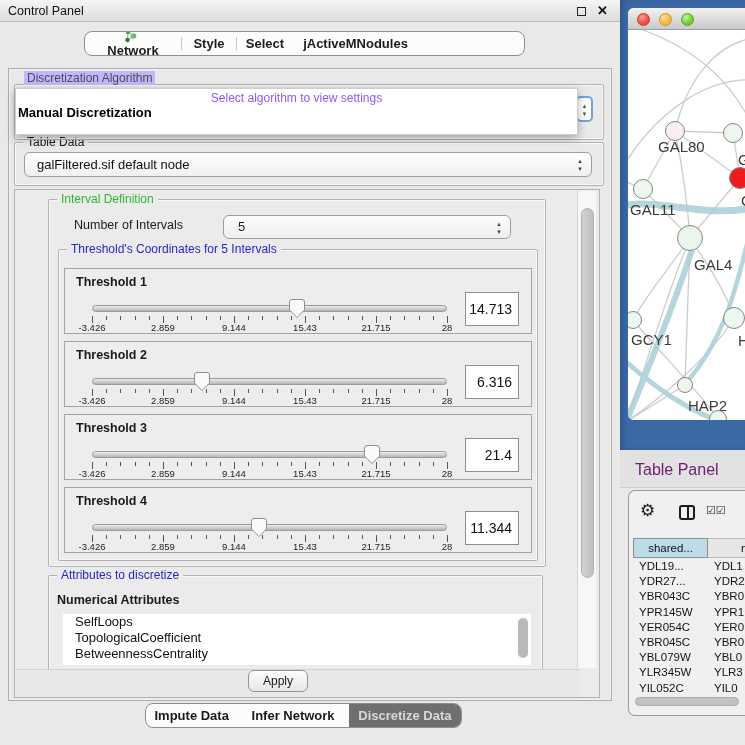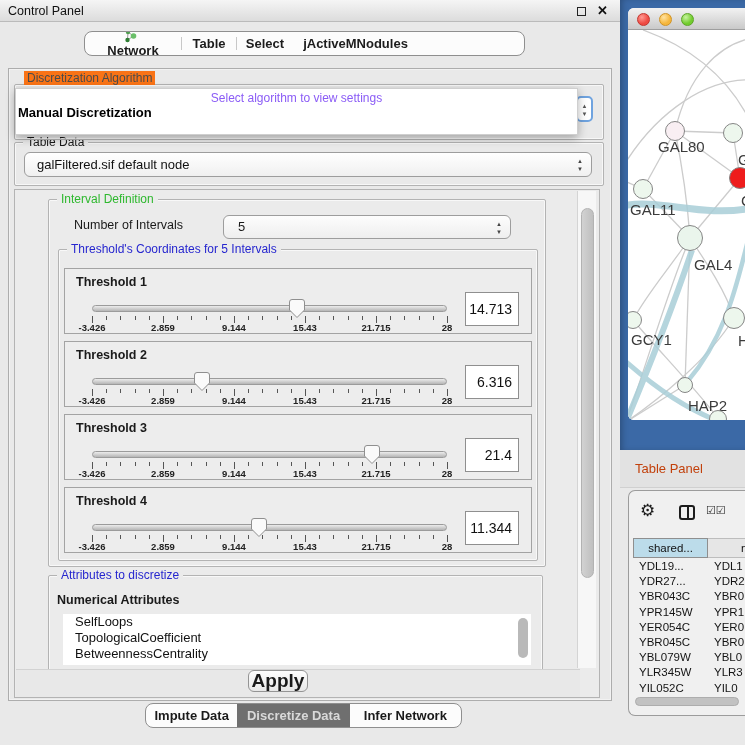--- a/index.html
+++ b/index.html
@@ -19,21 +19,21 @@
 .toptab.dark { background:#6f6f6f; color:#d9d9d9; }
 .tabdiv { width:1px; height:60%; background:#c8c8c8; align-self:center; }
 
 
 .outer-panel { left:8px; top:68px; width:604px; height:633px; border:1px solid #adadad; background:#e9e9e9; box-shadow:inset 0 0 0 1px #f2f2f2; }
 .groupbox { border:1px solid #b3b3b3; box-shadow:inset 0 0 0 1px rgba(255,255,255,.65); border-radius:2px; }
 .group-title { position:absolute; top:-8px; left:8px; background:#e9e9e9; padding:0 4px; font-size:12px; }
 
 
 .alg-group { left:14px; top:84px; width:590px; height:56px; z-index:1; }
-.alg-title { left:24px; top:71px; font-size:12px; color:#4b4b4b; background:#f97316; padding:0 3px; z-index:2; }
+.alg-title { left:24px; top:71px; font-size:12px; color:#4b4b4b; background:#c4b5fd; padding:0 3px; z-index:2; }
 .combo-sliver { left:576px; top:96px; width:17px; height:26px; background:#fff; border:2px solid #6fa3df; border-radius:5px; z-index:3; font-size:6px; color:#555; text-align:center; line-height:8px; padding-top:4px; }
 .dropdown { left:15px; top:88px; width:563px; height:47px; background:#fff; border:1px solid #cfcfcf; box-shadow:0 3px 9px rgba(0,0,0,.30); z-index:5; }
 .dd-placeholder { left:0; top:2px; width:100%; text-align:center; font-size:12px; color:#8b5cf6; }
 .dd-opt1 { left:2px; top:16px; font-size:13px; font-weight:bold; color:#000; }
 .dd-opt2 { left:2px; top:31px; font-size:13px; color:#000; }
 
 
 .td-group { left:14px; top:142px; width:590px; height:44px; }
 .combo { left:24px; top:152px; width:568px; height:25px; background:linear-gradient(#ffffff,#f0f0f0); border:1px solid #9d9d9d; border-radius:6px; font-size:13px; line-height:23px; padding-left:12px; color:#111; }
 .combo .arrows, .spinner .arrows { position:absolute; right:8px; top:4px; font-size:6px; line-height:8px; color:#444; text-align:center; }
@@ -48,52 +48,52 @@
 .gt-blue { color:#2626cf; background:#ebebeb; }
 .noi-label { left:59px; top:28px; font-size:12.5px; font-weight:normal; }
 .spinner { left:208px; top:25px; width:288px; height:24px; background:linear-gradient(#fdfdfd,#eeeeee); border:1px solid #9d9d9d; border-radius:6px; font-size:13px; line-height:22px; padding-left:14px; }
 
 .thr-group { left:43px; top:59px; width:480px; height:312px; }
 .threshold-box { position:absolute; left:49px; width:468px; height:66px; background:#ededed; border:1px solid #a3a3a3; }
 .th-label { position:absolute; left:11px; top:6px; font-size:12.5px; font-weight:bold; }
 .track { position:absolute; left:27px; top:36px; width:355px; height:7px; border-radius:4px; background:linear-gradient(#ececec,#b5b5b5); border:1px solid #9b9b9b; }
 .tick { position:absolute; width:1px; height:4px; background:#555; top:47px; }
 .tick.major { height:7px; }
-.tick-label { position:absolute; top:53px; transform:translateX(-50%); font-size:9.5px; font-weight:bold; color:#222; white-space:nowrap; }
+.tick-label { position:absolute; top:53px; transform:translateX(-50%); font-size:9.5px; font-weight:normal; color:#222; white-space:nowrap; }
 .thumb { position:absolute; top:29px; }
 .value-box { position:absolute; left:400px; top:23px; width:54px; height:34px; background:#fff; border:1px solid #8f8f8f; font-size:14px; font-family:"Liberation Sans",sans-serif; text-align:right; padding-right:6px; color:#111; }
 
 .attr-group { left:33px; top:385px; width:495px; height:110px; }
 .attr-label { left:42px; top:403px; font-size:12.5px; font-weight:bold; }
 .attr-list { left:48px; top:424px; width:468px; height:51px; background:#fff; overflow:hidden; }
 .list-item { font-size:13px; padding-left:12px; height:16px; line-height:16px; color:#111; }
 .list-scroll { left:503px; top:428px; width:10px; height:40px; border-radius:5px; background:#b9b9b9; }
 
 .apply-bar { left:1px; top:479px; width:564px; height:29px; background:#e8e8e8; border-top:1px solid #d2d2d2; }
-.apply-btn { left:233px; top:480px; width:60px; height:22px; background:linear-gradient(#fdfdfd,#e7e7e7); border:1px solid #949494; border-radius:6px; font-size:19px; text-align:center; line-height:20px;font-weight:bold; }
+.apply-btn { left:233px; top:480px; width:60px; height:22px; background:linear-gradient(#fdfdfd,#e7e7e7); border:1px solid #949494; border-radius:6px; font-size:12px; text-align:center; line-height:20px; }
 
 
 .bottabs { left:145px; top:703px; width:317px; height:25px; background:#fcfcfc; border:1px solid #8f8f8f; border-radius:8px; display:flex; overflow:hidden; }
 .bottab { display:flex; align-items:center; justify-content:center; font-size:13px; font-weight:600; height:100%; }
 .bottab.dark { background:#6f6f6f; color:#d9d9d9; }
 
 
 .blue-frame { left:620px; top:0; width:125px; height:450px; background:#3b69a6; box-shadow:inset 4px 0 6px -2px rgba(0,0,0,.25); }
 .net-window { left:628px; top:8px; width:117px; height:412px; border-radius:6px 0 0 6px; overflow:hidden; background:#fff; }
 .net-titlebar { position:absolute; left:0; top:0; width:100%; height:22px; background:linear-gradient(#f2f2f2,#c9c9c9); border-bottom:1px solid #9e9e9e; }
 .tl { position:absolute; top:5px; width:13px; height:13px; border-radius:50%; }
 .tl.red { left:9px; background:radial-gradient(circle at 35% 30%, #ff9a93, #ef4b43 60%); border:1px solid #c2352e; }
 .tl.yellow { left:31px; background:radial-gradient(circle at 35% 30%, #ffe2a0, #f5b63b 60%); border:1px solid #cf9224; }
 .tl.green { left:53px; background:radial-gradient(circle at 35% 30%, #c7f3a0, #72cc2e 60%); border:1px solid #5ba326; }
 .net-canvas { position:absolute; left:0; top:22px; width:117px; height:390px; background:#fff; overflow:hidden; }
 .net-node { position:absolute; border-radius:50%; border:1.3px solid #858585; }
 .net-label { position:absolute; font-size:15px; color:#3c3c3c; white-space:nowrap; }
 
 .tablepanel-bar { left:620px; top:450px; width:125px; height:38px; background:#e2e2e2; border-bottom:1px solid #d0d0d0; }
-.tablepanel-title { left:635px; top:461px; font-size:13px; color:#c2410c; }
+.tablepanel-title { left:635px; top:461px; font-size:16px; color:#701a75; }
 .tp-body { left:628px; top:490px; width:117px; height:226px; background:#f0f0f0; border:1px solid #9c9c9c; border-right:none; border-radius:7px 0 0 7px; overflow:hidden; }
 .gear { position:absolute; left:11px; top:9px; font-size:17px; color:#1c1c1c; }
 .split-icon { position:absolute; left:50px; top:14px; width:16px; height:15px; border:2px solid #1c1c1c; border-radius:3px; }
 .split-icon div { position:absolute; left:5.5px; top:0; width:2px; height:100%; background:#1c1c1c; }
 .checks { position:absolute; left:77px; top:13px; font-size:11px; color:#222; letter-spacing:0px; }
 .tp-header { position:absolute; top:47px; left:4px; height:20px; display:flex; }
 .tp-h1 { width:75px; background:#bcdcea; border:1px solid #8f8f8f; font-size:11.5px; text-align:center; line-height:18px; color:#111; }
 .tp-h2 { width:80px; background:#e6e6e6; border:1px solid #bdbdbd; border-left:none; font-size:11.5px; text-align:center; line-height:18px; color:#111; }
 .tp-rows { position:absolute; top:68px; left:4px; width:160px; }
 .tp-row { display:flex; height:15.2px; font-size:11.5px; line-height:15px; color:#141414; }
@@ -116,21 +116,21 @@
           <path d="M4 3 L9.5 7 L3.5 11 M4 3 L3.5 11" stroke="#9a9a9a" stroke-width="1" fill="none"></path>
           <circle cx="4" cy="3" r="2.2" fill="#4f9e4f"></circle>
           <circle cx="9.5" cy="7" r="2.8" fill="#6abf69"></circle>
           <circle cx="3.5" cy="11" r="2.2" fill="#2e7d32"></circle>
         </svg>
     </span>
     <span>Network</span>
   </div>
   <div class="tabdiv"></div>
   <div class="toptab" style="width:54px">
-      <span>Table</span>
+      <span>Style</span>
     </div>
   <div class="tabdiv"></div>
   <div class="toptab" style="width:56px">
       <span>Select</span>
     </div>
   <div class="toptab" style="width:125px">
       <span>jActiveMNodules</span>
     </div>
 </div>
 
@@ -361,25 +361,25 @@
 
   <div class="vscroll-track">
     <div class="vscroll-thumb"></div>
   </div>
 </div>
 
 <div class="abs bottabs">
   <div class="bottab" style="width:92px">
       <span>Impute Data</span>
     </div>
+  <div class="bottab" style="width:112px">
+      <span>Infer Network</span>
+    </div>
   <div class="bottab dark" style="width:113px">
       <span>Discretize Data</span>
-    </div>
-  <div class="bottab" style="width:112px">
-      <span>Infer Network</span>
     </div>
 </div>
 
 <div class="abs blue-frame"></div>
 <div class="abs net-window">
   <div class="net-titlebar">
     <div class="tl red"></div>
     <div class="tl yellow"></div>
     <div class="tl green"></div>
   </div>

